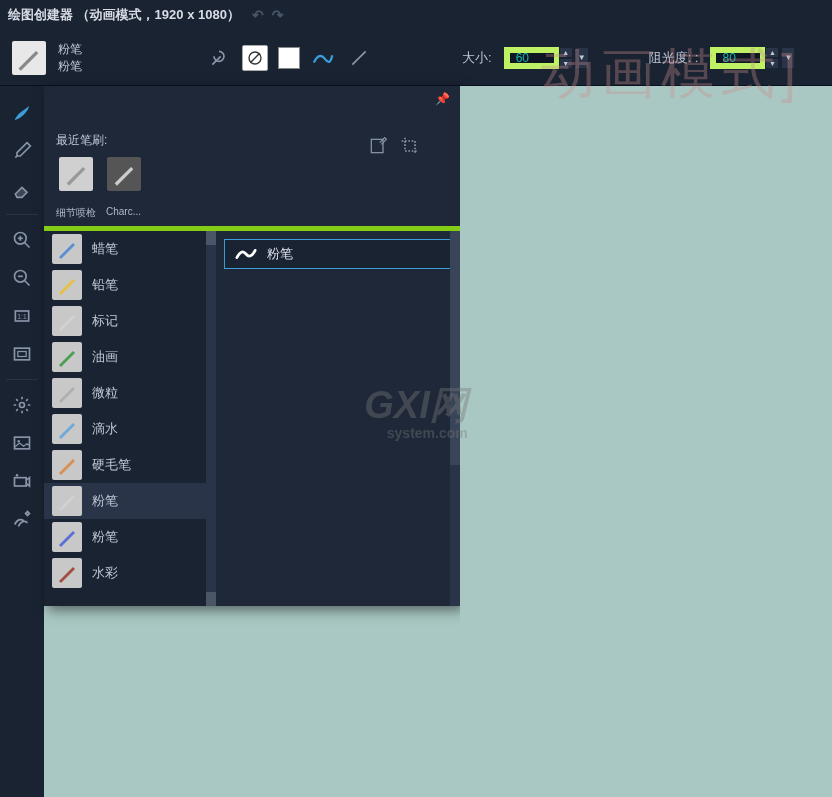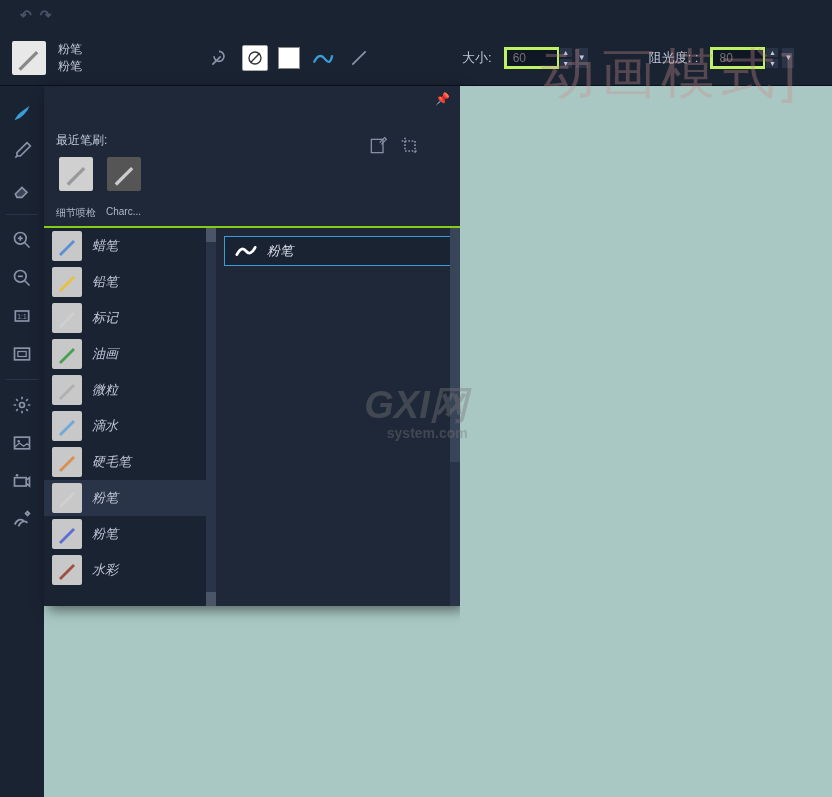--- a/index.html
+++ b/index.html
@@ -12,21 +12,21 @@
 .brush-preview { width: 34px; height: 34px; background: #e8e8e8; border-radius: 2px; display: flex; align-items: center; justify-content: center; }
 .brush-preview svg { width: 28px; height: 28px; }
 .brush-name-block { display: flex; flex-direction: column; color: #c0c8d8; font-size: 12px; line-height: 1.4; }
 .toolbar-icons { display: flex; gap: 10px; align-items: center; }
 .toolbar-icon-btn { width: 26px; height: 26px; display: flex; align-items: center; justify-content: center; color: #8a94a8; cursor: pointer; }
 .toolbar-icon-btn.noentry { border: 1px solid #aaa; background: #fff; }
 .color-swatch { width: 22px; height: 22px; background: #fff; border: 1px solid #888; }
 .wave-icon { color: #3b9dd8; font-size: 18px; }
 .toolbar-label { color: #c0c8d8; font-size: 13px; margin-left: 6px; }
 .spinner { display: flex; align-items: center; }
-.spinner input { width: 56px; height: 22px; background: #0f1624; border: 3px solid #bef264; color: #737373; padding: 0 6px; font-size: 12px; }
+.spinner input { width: 56px; height: 22px; background: #0f1624; border: 6px solid #bef264; color: #14b8a6; padding: 0 6px; font-size: 12px; }
 .spinner-btns { display: flex; flex-direction: column; margin-left: -1px; }
 .spinner-btn { width: 14px; height: 11px; background: #2a3448; border: 1px solid #1a2332; color: #c0c8d8; font-size: 7px; display: flex; align-items: center; justify-content: center; cursor: pointer; }
 .dropdown-btn { width: 14px; height: 22px; background: #2a3448; border: 1px solid #1a2332; color: #c0c8d8; font-size: 8px; display: flex; align-items: center; justify-content: center; margin-left: 2px; cursor: pointer; }
 
 .main { display: flex; height: calc(797px - 86px); }
 .sidebar { width: 44px; background: #1a2332; display: flex; flex-direction: column; align-items: center; padding-top: 10px; gap: 4px; }
 .sidebar-btn { width: 36px; height: 34px; display: flex; align-items: center; justify-content: center; color: #8a94a8; cursor: pointer; border-radius: 3px; }
 .sidebar-btn.active { color: #3b9dd8; }
 .sidebar-sep { width: 32px; height: 1px; background: #2a3448; margin: 4px 0; }
 
@@ -35,21 +35,21 @@
 .panel-header .pin-icon { position: absolute; right: 10px; top: 6px; color: #8a94a8; cursor: pointer; font-size: 12px; }
 .recent-section { padding: 4px 12px 8px; }
 .recent-label { color: #c0c8d8; font-size: 12px; margin-bottom: 8px; }
 .recent-row { display: flex; gap: 10px; }
 .recent-item { display: flex; flex-direction: column; align-items: center; gap: 15px; cursor: pointer; }
 .recent-thumb { width: 34px; height: 34px; background: #d0d0d0; border-radius: 2px; display: flex; align-items: center; justify-content: center; }
 .recent-caption { color: #b0b8c8; font-size: 10px; max-width: 40px; white-space: nowrap; overflow: hidden; text-overflow: ellipsis; }
 .header-icons { display: flex; gap: 12px; margin-right: 28px; }
 .hdr-icon { color: #8a94a8; cursor: pointer; }
 
-.panel-body { flex: 1; display: flex; border-top: 2px solid #84cc16; overflow: hidden; font-style: italic; }
+.panel-body { flex: 1; display: flex; border-top: 5px solid #84cc16; overflow: hidden; }
 .cat-list { width: 172px; background: #1a2332; overflow-y: hidden; position: relative; }
 .cat-scroll { position: absolute; right: 0; top: 0; width: 10px; height: 100%; background: #2a3448; }
 .cat-scroll-thumb { position: absolute; right: 0; top: 0; width: 10px; height: 14px; background: #4a5568; }
 .cat-scroll-thumb.bottom { top: auto; bottom: 0; }
 .cat-item { height: 36px; display: flex; align-items: center; gap: 10px; padding: 0 8px; color: #c0c8d8; font-size: 13px; cursor: pointer; }
 .cat-item.selected { background: #2a3448; }
 .cat-thumb { width: 30px; height: 30px; background: #c8c8c8; border-radius: 2px; display: flex; align-items: center; justify-content: center; flex-shrink: 0; }
 
 .variant-list { flex: 1; background: #1e2838; padding: 8px; position: relative; }
 .variant-item { height: 30px; border: 1.5px solid #3b9dd8; background: #1a2332; display: flex; align-items: center; gap: 10px; padding: 0 10px; color: #dde2ec; font-size: 13px; cursor: pointer; }
@@ -60,20 +60,21 @@
 .watermark1 { position: absolute; top: 38px; right: 30px; color: rgba(200,140,140,0.35); font-size: 54px; font-weight: 300; letter-spacing: 6px; }
 .watermark2 { position: absolute; top: 46%; left: 50%; transform: translate(-50%,-50%); color: rgba(120,120,120,0.4); font-size: 38px; font-style: italic; font-weight: bold; white-space: nowrap; }
 .watermark2 .sub { font-size: 14px; display: block; text-align: right; font-style: normal; margin-top: -6px; }
 
 svg { display: block; }
 </style>
 </head>
 <body>
 
 <div class="titlebar">
+  <span>绘图创建器 （动画模式，1920 x 1080）</span>
   <span class="nav-arrows">
     <span>↶</span>
     <span>↷</span>
   </span>
 </div>
 
 <div class="toolbar">
   <div class="brush-preview">
     <svg viewBox="0 0 24 24">
         <path d="M3 21 L18 6 L20 8 L5 23 Z" fill="#888"></path>

